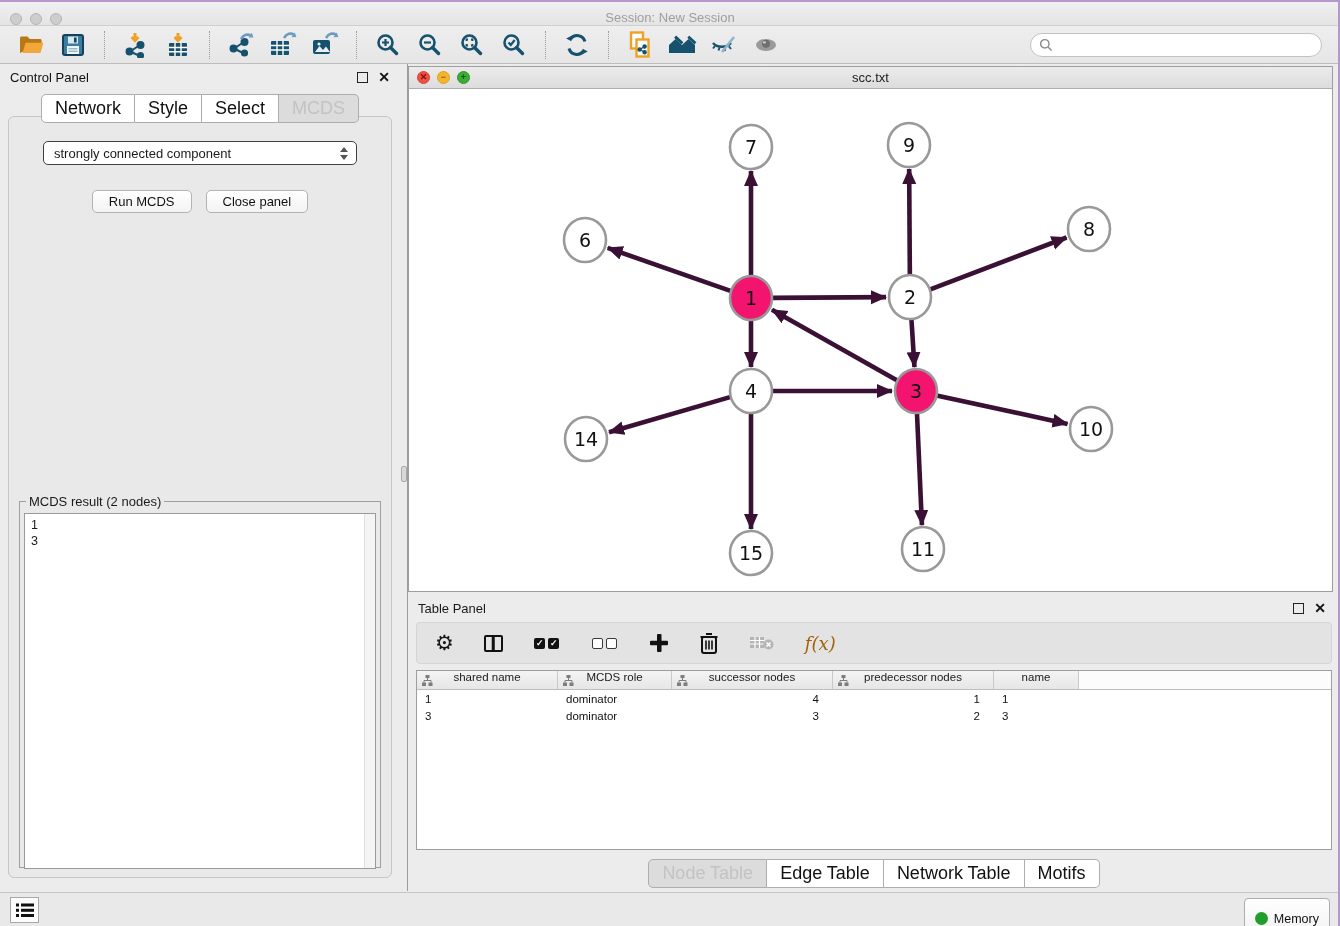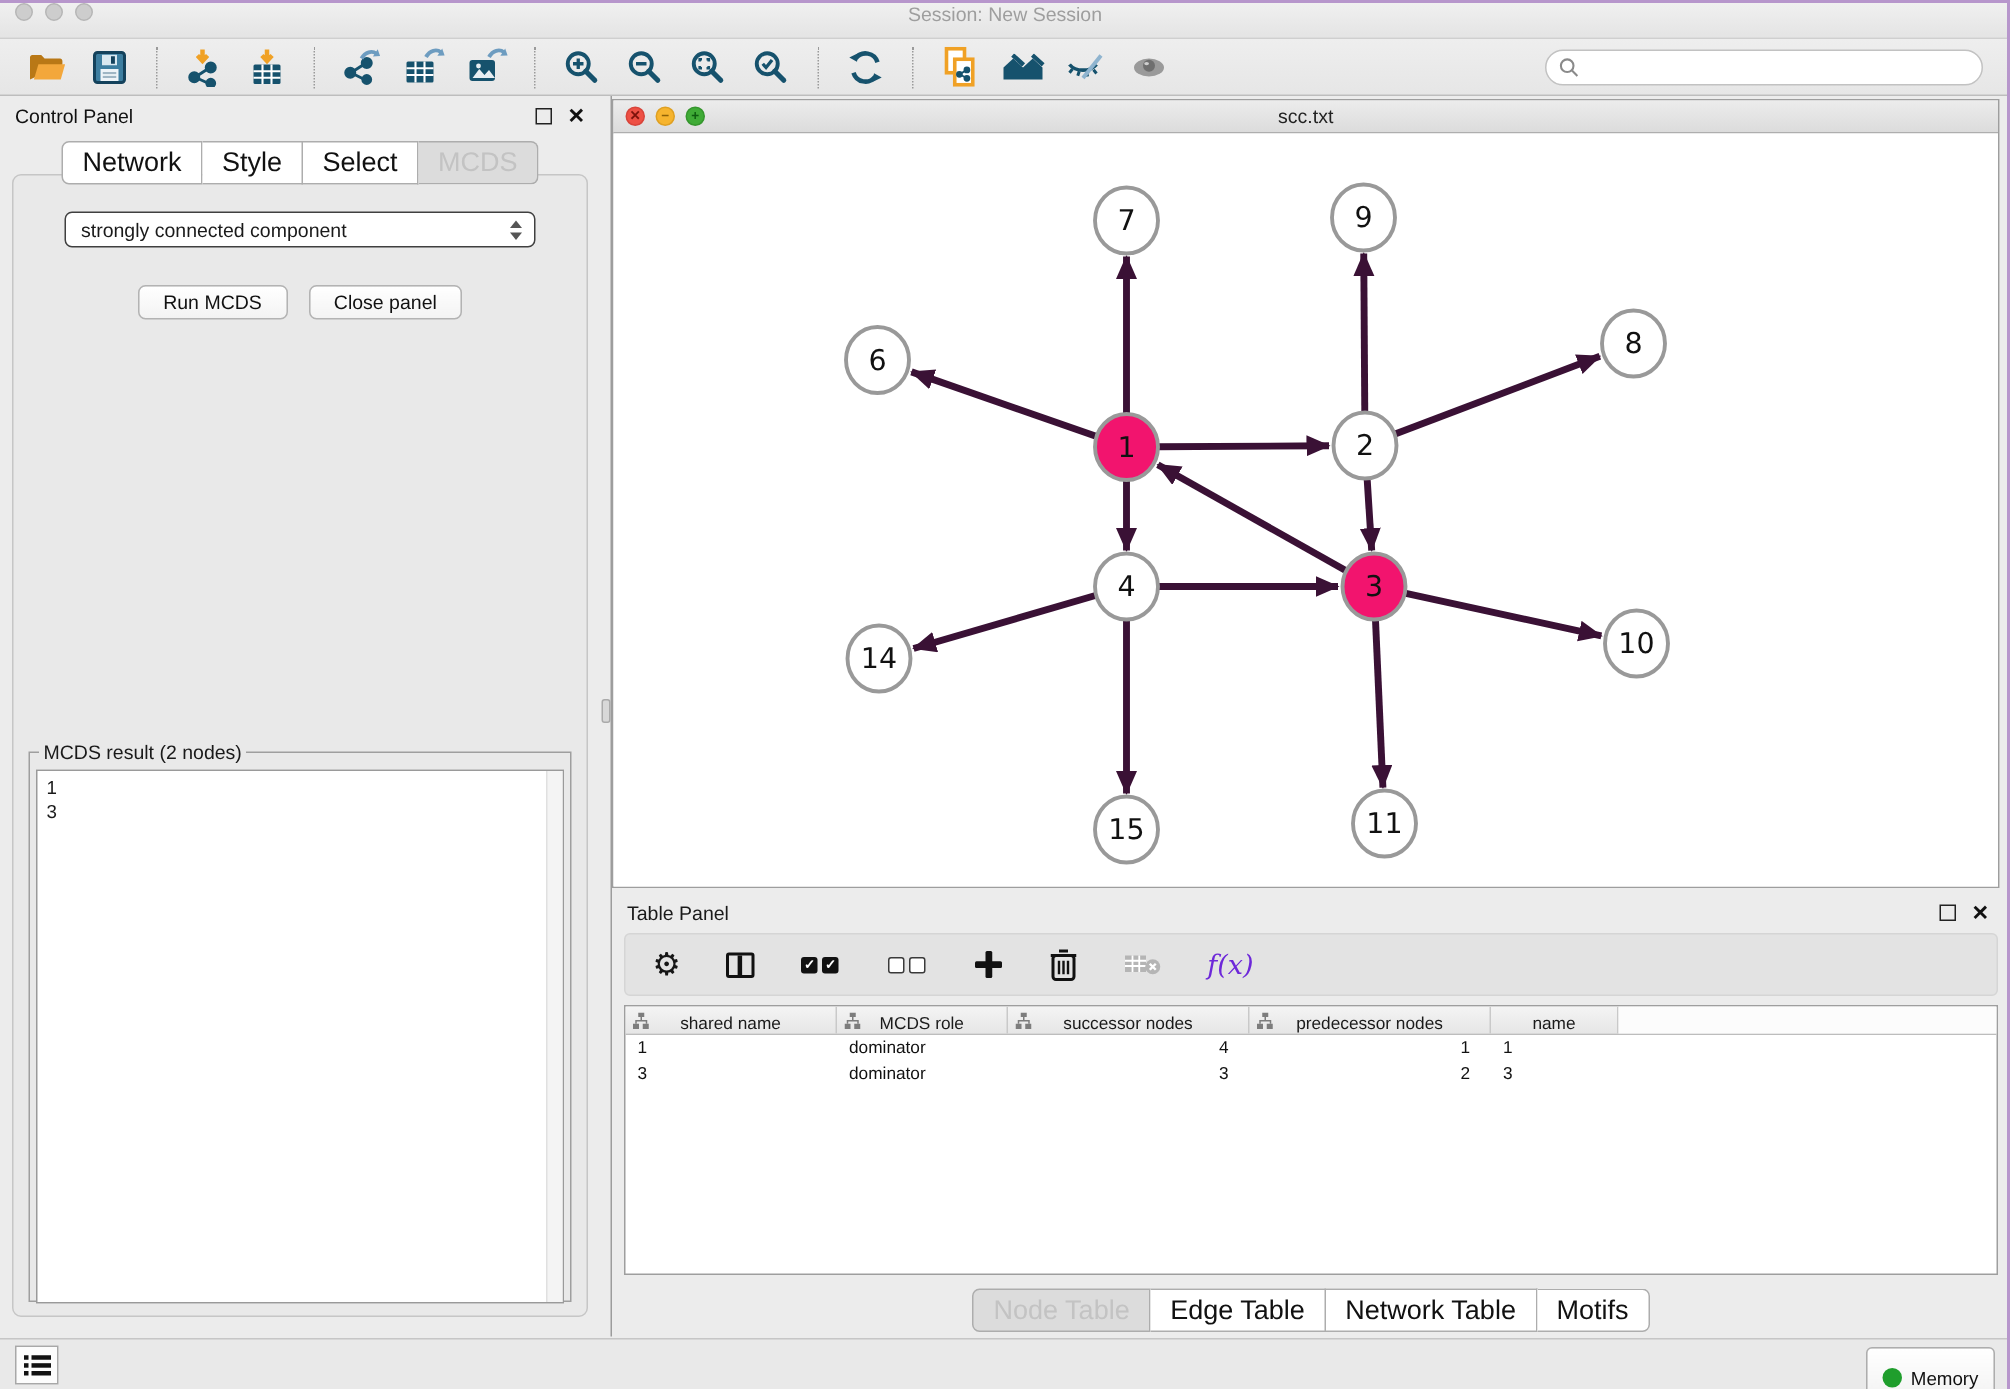--- a/index.html
+++ b/index.html
@@ -9,21 +9,21 @@
     background:#ececec;
     font-family:"Liberation Sans", sans-serif;
     font-size:13px; color:#1a1a1a;
   }
   .edge-top{position:absolute;left:0;top:0;width:1340px;height:2px;background:#b796cc;z-index:50;}
   .edge-right{position:absolute;right:0;top:0;width:2px;height:926px;background:#b796cc;z-index:50;}
 
   
   .titlebar{position:absolute;left:0;top:2px;width:1340px;height:24px;
     background:linear-gradient(#f0f0f0,#e4e4e4);border-bottom:1px solid #cfcfcf;
-    display:flex;align-items:flex-start;}
+    display:flex;align-items:flex-end;}
   .tl-group{display:flex;gap:8px;margin-left:10px;}
   .tl{width:12px;height:12px;border-radius:50%;}
   .tl.inactive{background:#cdcdcd;border:1px solid #b6b6b6;}
   .win-title{position:absolute;left:0;right:0;text-align:center;color:#9e9e9e;font-size:13px;}
 
   
   .toolbar{position:absolute;left:0;top:26px;width:1340px;height:38px;
     background:linear-gradient(#eeeeee,#e6e6e6);border-bottom:1px solid #bdbdbd;
     display:flex;align-items:center;padding:0 10px;}
   .tbtn{width:30px;height:30px;display:flex;align-items:center;justify-content:center;margin:0 6px;}
@@ -89,24 +89,24 @@
   .tp-head .pbtns{margin-left:auto;display:flex;gap:10px;align-items:center;}
   .tp-toolbar{margin:2px 8px 0 8px;height:42px;background:#e3e3e3;border:1px solid #d5d5d5;border-radius:4px;
     display:flex;align-items:center;padding-left:18px;gap:30px;}
   .tpi{display:flex;align-items:center;justify-content:center;height:26px;}
   .gear-glyph{font-size:21px;color:#161616;font-family:"DejaVu Sans",sans-serif;line-height:1;}
   .cols-icon{width:19px;height:17px;border:2.5px solid #111;border-radius:2px;position:relative;}
   .cols-icon::after{content:"";position:absolute;left:50%;top:0;bottom:0;width:2.5px;background:#111;transform:translateX(-50%);}
   .cb{width:11px;height:11px;border-radius:2px;display:inline-flex;align-items:center;justify-content:center;margin:0 1.5px;}
   .cb.on{background:#111;color:#fff;font-size:9px;font-weight:bold;}
   .cb.off{background:#fff;border:1.5px solid #3a3a3a;}
-  .fx-glyph{font-family:"DejaVu Serif",serif;font-style:italic;font-size:18px;color:#6d28d9;}
+  .fx-glyph{font-family:"DejaVu Serif",serif;font-style:italic;font-size:18px;color:#a16207;}
   .tbl{margin:6px 8px 0 8px;height:180px;background:#fff;border:1px solid #9e9e9e;overflow:hidden;}
   .tbl-header{display:flex;height:19px;background:linear-gradient(#f4f4f4,#e6e6e6);border-bottom:1px solid #bdbdbd;}
-  .th{position:relative;display:flex;align-items:flex-end;justify-content:center;
+  .th{position:relative;display:flex;align-items:flex-start;justify-content:center;
     border-right:1px solid #c9c9c9;font-size:11.5px;color:#1a1a1a;}
   .th .tree-ic{position:absolute;left:5px;top:4px;}
   .th.filler{flex:1;border-right:none;background:#fcfcfc;}
   .tbl-row{display:flex;height:17px;align-items:center;}
   .td{font-size:11.5px;color:#111;padding:0 8px;overflow:hidden;white-space:nowrap;}
   .tbl-tabs{display:flex;justify-content:center;margin-top:9px;}
 
   
   .statusbar{position:absolute;left:0;top:892px;width:1340px;height:34px;background:#e9e9e9;border-top:1px solid #c6c6c6;}
   .list-btn{position:absolute;left:10px;top:4px;width:29px;height:26px;background:#fcfcfc;border:1px solid #a8a8a8;

